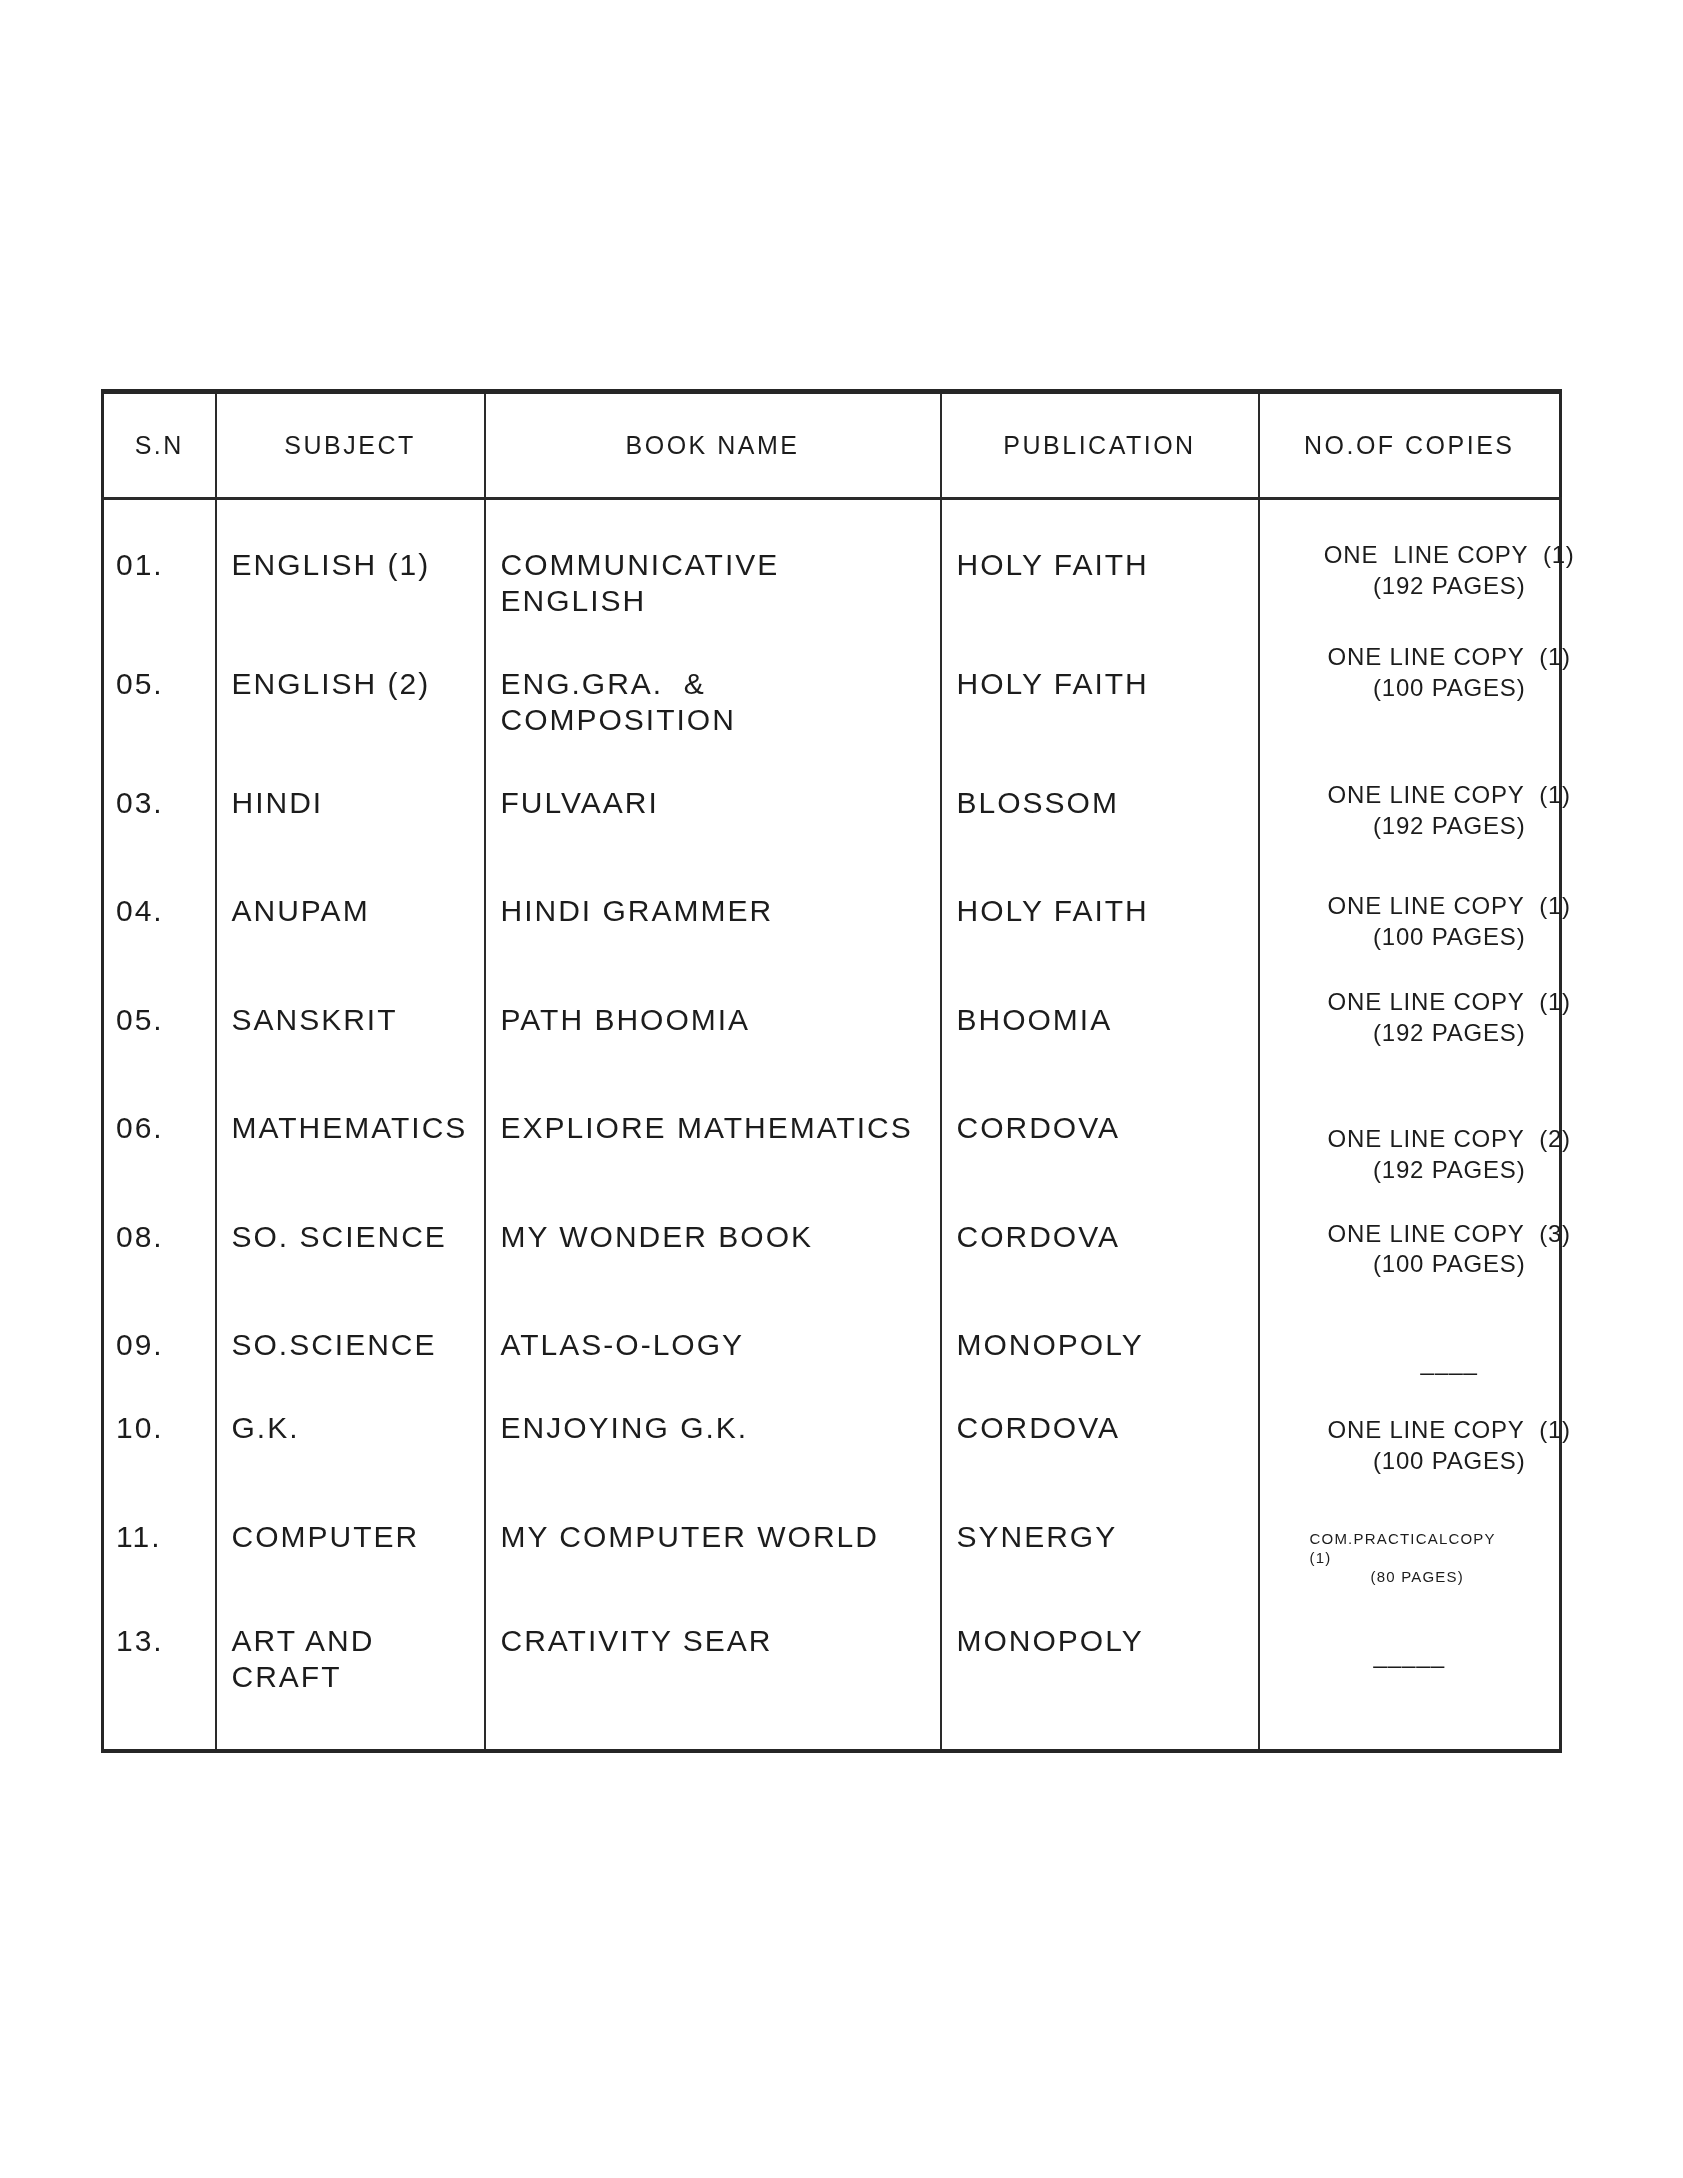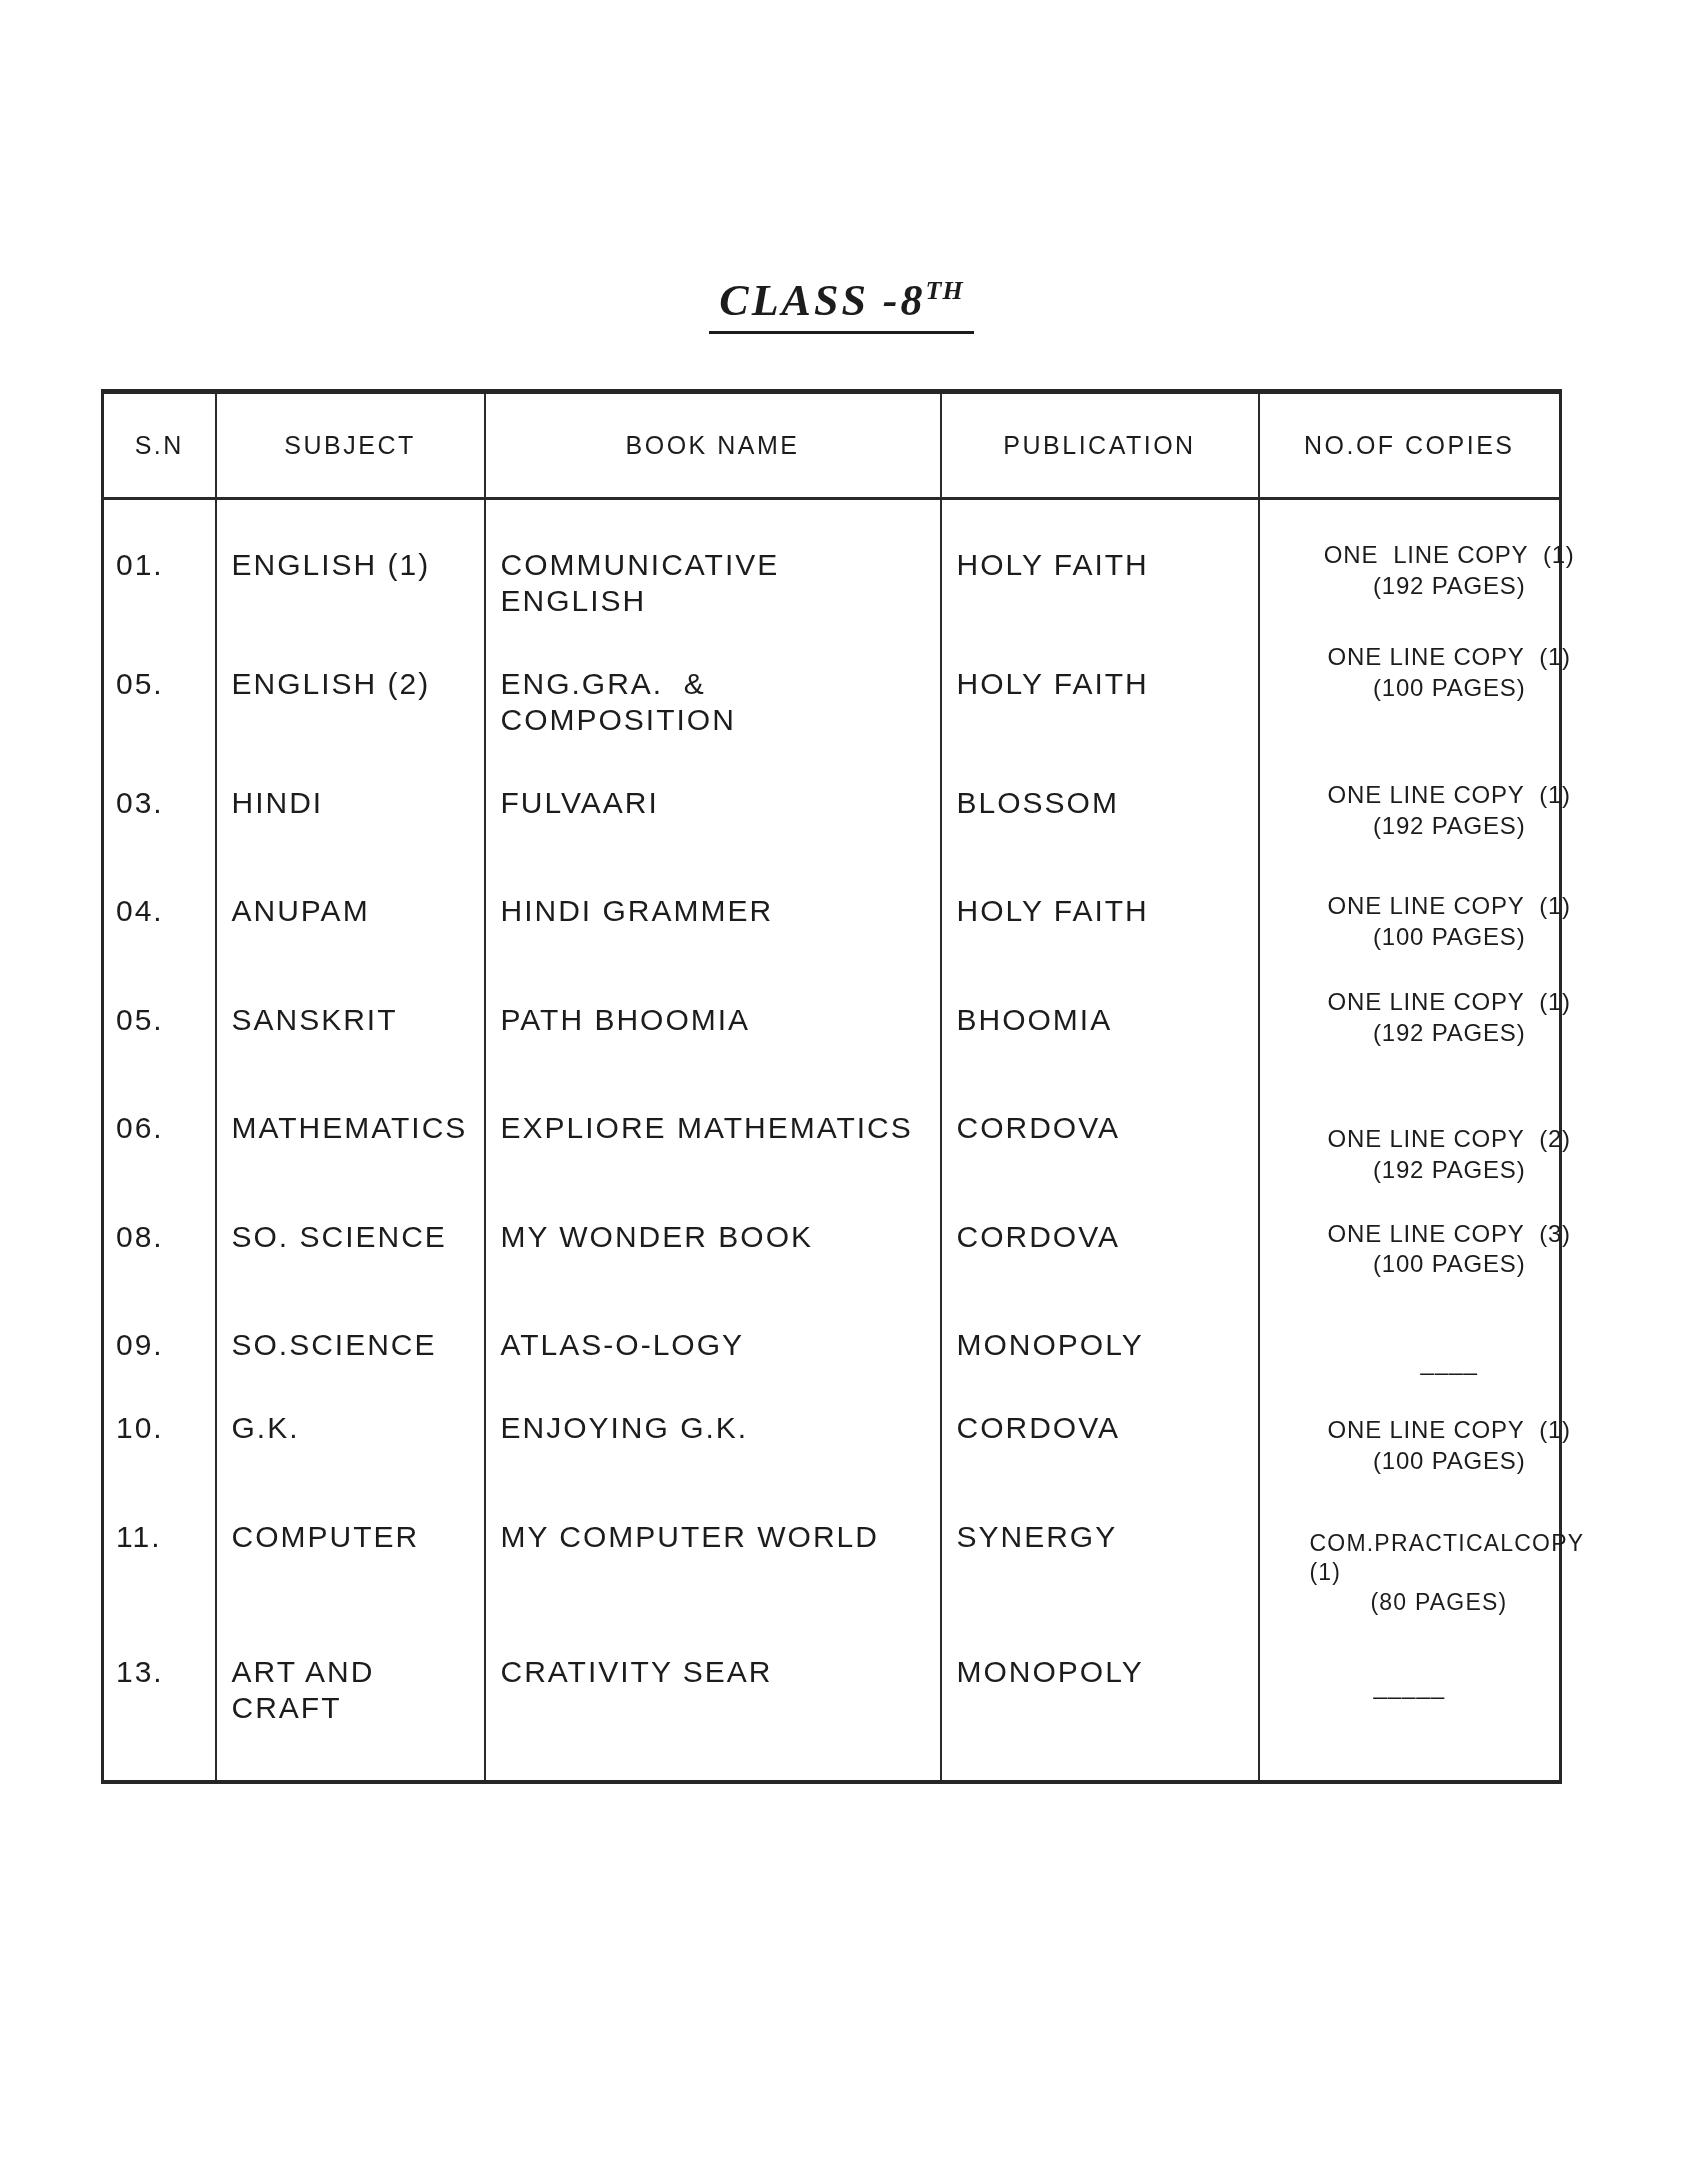--- a/index.html
+++ b/index.html
@@ -80,32 +80,29 @@
   .ml { white-space:pre-line; }   
 
   td.cop {
     text-align:center;
     padding-left:6px; padding-right:6px;
     font-size:24px;
     letter-spacing:0.8px;
     line-height:1.28;
   }
   .cop-block { width:100%;margin-left:40px; }
-  .cop-left { text-align:left; padding-left:4px; font-size:23px; letter-spacing:1.2px; }
+  .cop-left { text-align:left; padding-left:4px; font-size:15px; letter-spacing:1.2px; }
   .cop-left .indent { padding-left:61px; }
   .dash { letter-spacing:1px; }
 </style>
 </head>
 <body>
 
 <div class="page">
 
-  <div class="title-wrap">
-    <h1 class="doc-title"><span>CLASS -8</span><sup>TH</sup></h1>
-  </div>
 
   <table class="booklist">
     <colgroup>
       <col class="c-sn">
         <col class="c-sub">
         <col class="c-book">
         <col class="c-pub">
         <col class="c-cop">
     </colgroup>
     <thead>

